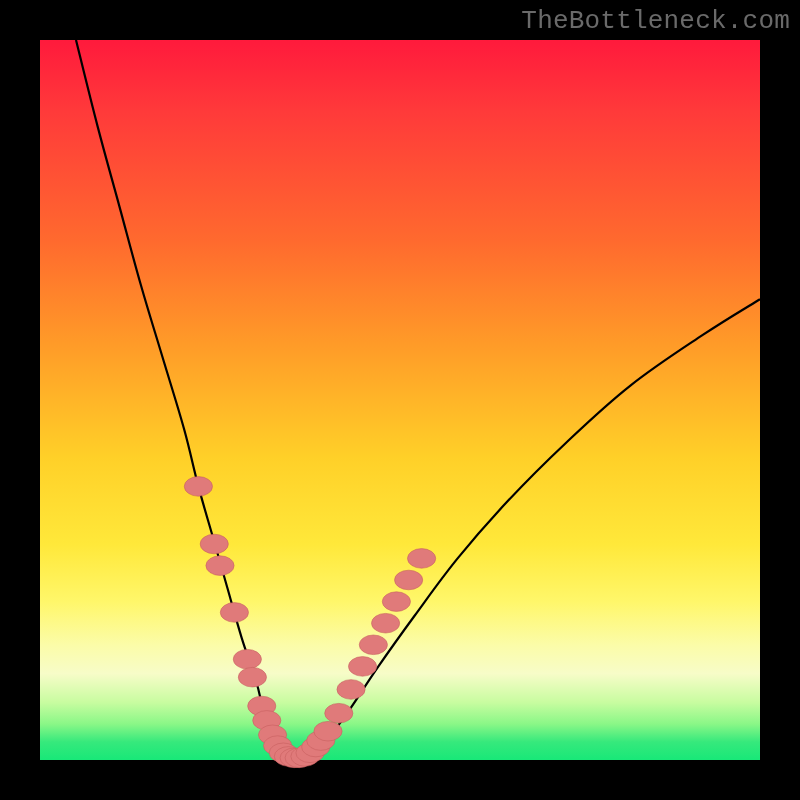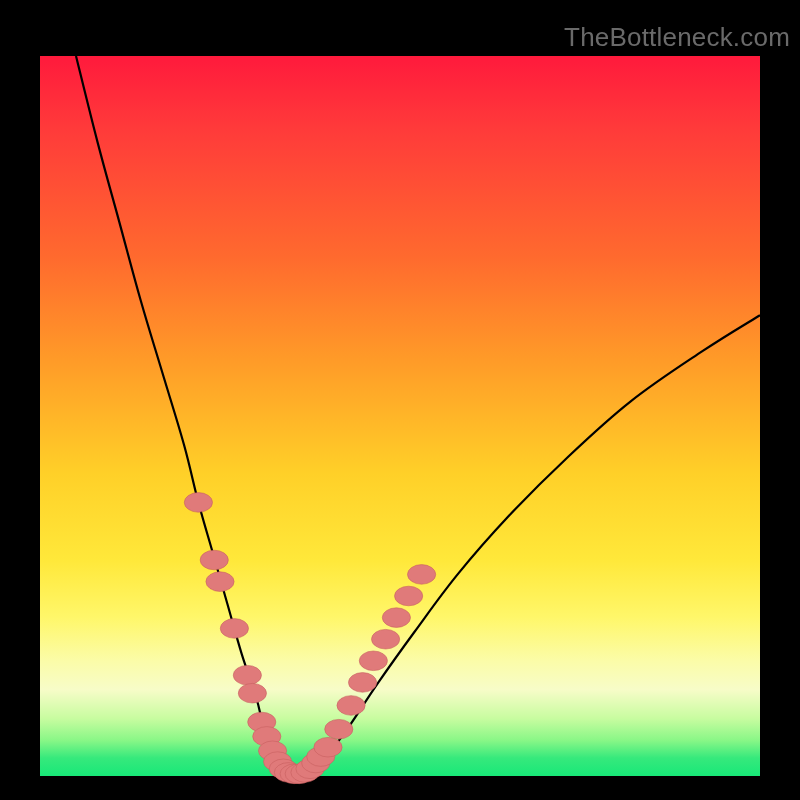--- a/index.html
+++ b/index.html
@@ -7,24 +7,25 @@
     padding: 0;
     width: 800px;
     height: 800px;
     background: #000;
     font-family: Arial, Helvetica, sans-serif;
     overflow: hidden;
   }
   .frame {
     position: absolute;
     left: 0;
-    top: 16px;
+    top: 0;
     width: 800px;
     height: 720px;
     background: #000;
+    font-family: Liberation Mono, monospace;
   }
   .plot {
     position: absolute;
     left: 40px;
     top: 40px;
     width: 720px;
     height: 720px;
     
     background:
       linear-gradient(to bottom,

